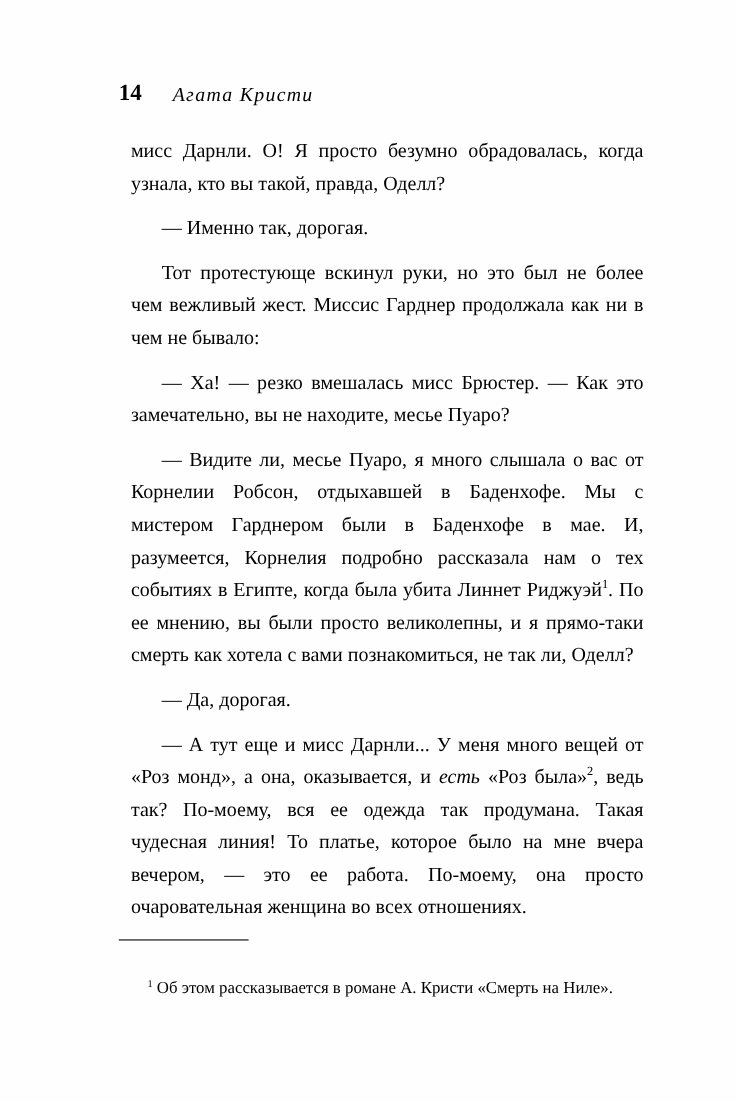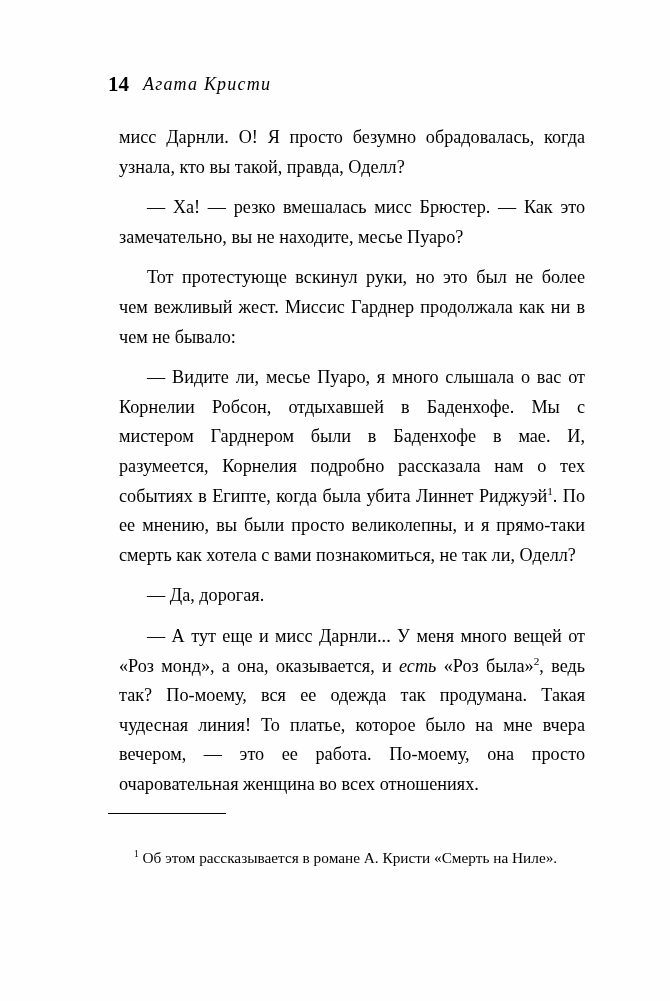--- a/index.html
+++ b/index.html
@@ -22,22 +22,22 @@
     box-sizing: border-box;
   }
   .content {
     position: absolute;
     left: 108px;
     top: 72px;
     width: 488px;
   }
   .running-head {
     display: flex;
-    align-items: center;
-    gap: 14px;
+    align-items: flex-end;
+    gap: 28px;
     margin-bottom: 26px;
   }
   .page-number {
     font-size: 21px;
     font-weight: bold;
     font-family: "Liberation Serif", serif;
     letter-spacing: 0px;
   }
   .author-name {
     font-size: 18px;
@@ -88,22 +88,23 @@
 <div class="page">
   <div class="content">
 
     <div class="running-head">
       <span class="page-number">14</span>
       <span class="author-name">Агата Кристи</span>
     </div>
 
     <div class="body-text">
       <p style="text-indent:0">мисс Дарнли. О! Я просто безумно обрадовалась, когда узнала, кто вы такой, правда, Оделл?</p>
+      <p>— Именно так, дорогая.</p>
+      <p>Тот протестующе вскинул руки, но это был не более чем вежливый жест. Миссис Гарднер продолжала как ни в чем не бывало:</p>
       <p>— Ха! — резко вмешалась мисс Брюстер. — Как это замечательно, вы не находите, месье Пуаро?</p>
-      <p>Тот протестующе вскинул руки, но это был не более чем вежливый жест. Миссис Гарднер продолжала как ни в чем не бывало:</p>
       <p><span>— Видите ли, месье Пуаро, я много слышала о вас от Корнелии Робсон, отдыхавшей в Баденхофе. Мы с мистером Гарднером были в Баденхофе в мае. И, разумеется, Корнелия подробно рассказала нам о тех событиях в Египте, когда была убита Линнет Риджуэй</span><sup>1</sup><span>. По ее мнению, вы были просто великолепны, и я прямо-таки смерть как хотела с вами познакомиться, не так ли, Оделл?</span></p>
       <p>— Да, дорогая.</p>
       <p><span>— А тут еще и мисс Дарнли... У меня много вещей от «Роз монд», а она, оказывается, и </span><i>есть</i><span> «Роз была»</span><sup>2</sup><span>, ведь так? По-моему, вся ее одежда так продумана. Такая чудесная линия! То платье, которое было на мне вчера вечером, — это ее работа. По-моему, она просто очаровательная женщина</span> <span>во всех отношениях.</span></p>
     </div>
 
     <div class="footnote-rule"></div>
 
     <div class="footnotes">
       <p><sup>1</sup> <span>Об этом рассказывается в романе А. Кристи «Смерть на Ниле».</span></p>
     </div>

